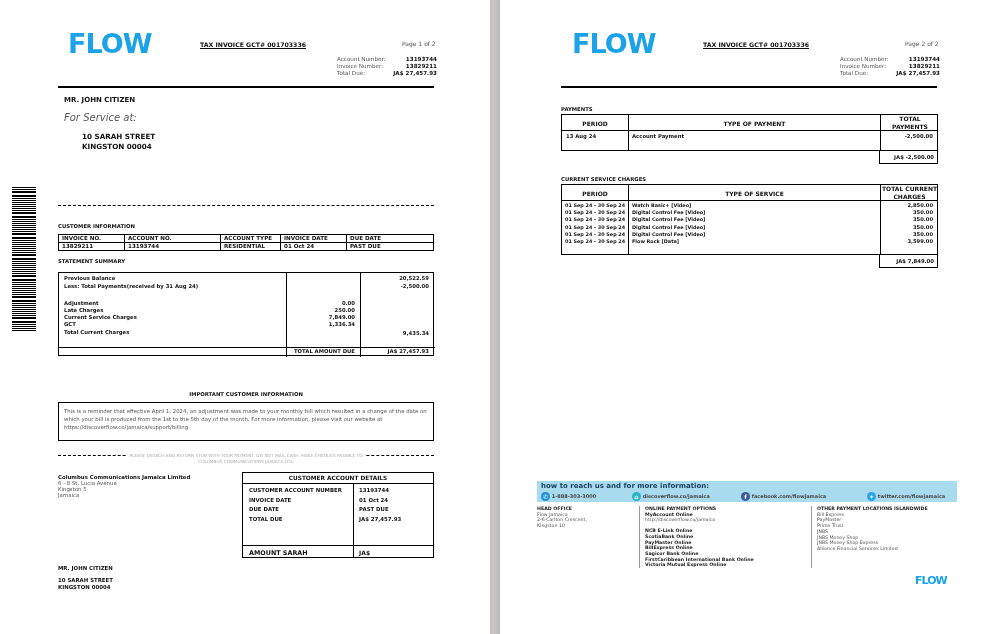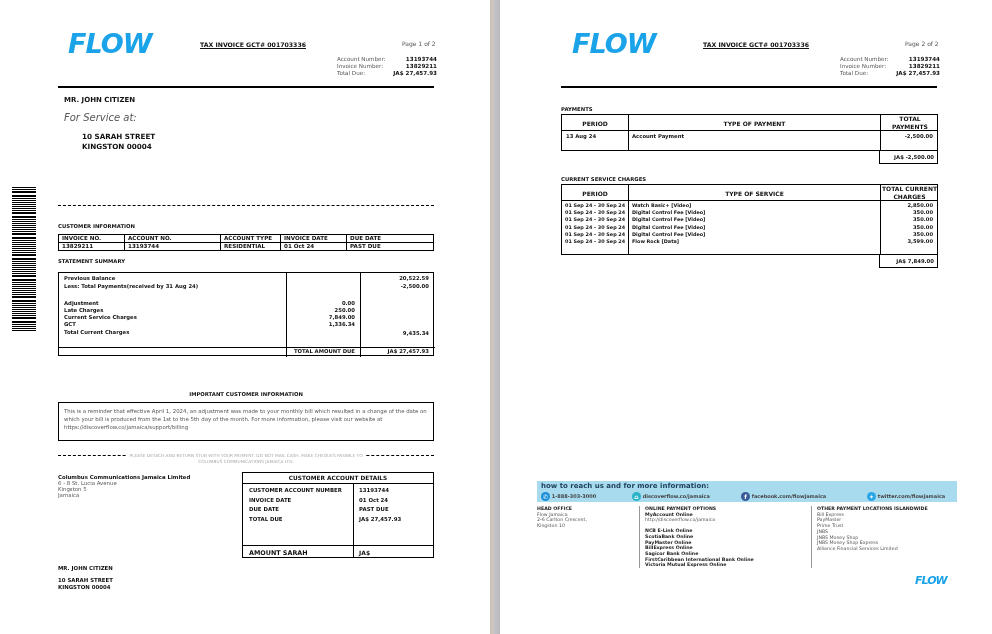--- a/index.html
+++ b/index.html
@@ -4,21 +4,21 @@
 <style>
   * { box-sizing: border-box; margin: 0; padding: 0; }
   html, body { width: 992px; height: 634px; overflow: hidden; background: #ffffff; }
   body { font-family: "DejaVu Sans", sans-serif; color: #111; position: relative; }
   .page { position: absolute; top: 0; height: 634px; background: #fff; }
   #page1 { left: 0; width: 490px; }
   #page2 { left: 500px; width: 492px; }
   .gutter { position: absolute; left: 490px; top: 0; width: 10px; height: 634px;
             background: linear-gradient(to right, #bfbfc4 0px, #d9c3a8 2px, #c8c8cc 3px, #b8b8bd 10px); }
   .abs { position: absolute; }
-  .logo { font-family: "DejaVu Sans", sans-serif; font-weight: bold; font-style: italic;
+  .logo { font-family: "DejaVu Sans", sans-serif; font-weight: bold; 
           color: #1aa3e8; letter-spacing: -1px; }
   .logo-big { font-size: 27px; }
   .tiny { font-size: 5.3px; line-height: 7px; }
   .small { font-size: 6px; line-height: 8px; }
   .b { font-weight: bold; }
   .gray { color: #555; }
   .hdr-title { font-size: 6.2px; font-weight: bold; text-decoration: underline; }
   .hdr-page { font-size: 6px; color: #555; }
   .acct-block { font-size: 5.6px; line-height: 7px; }
   .acct-block .row { display: flex; justify-content: space-between; }

